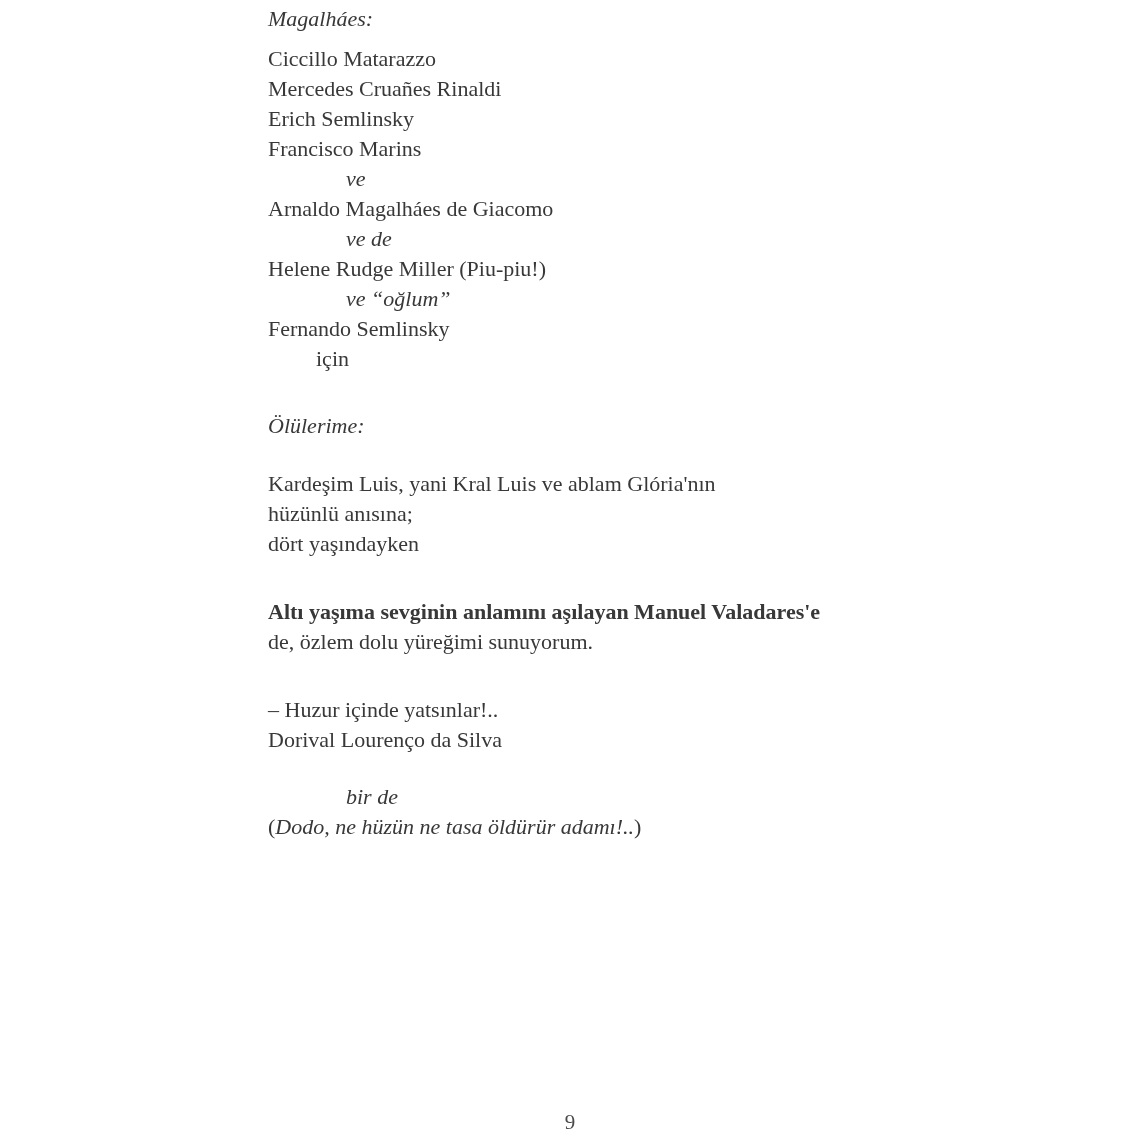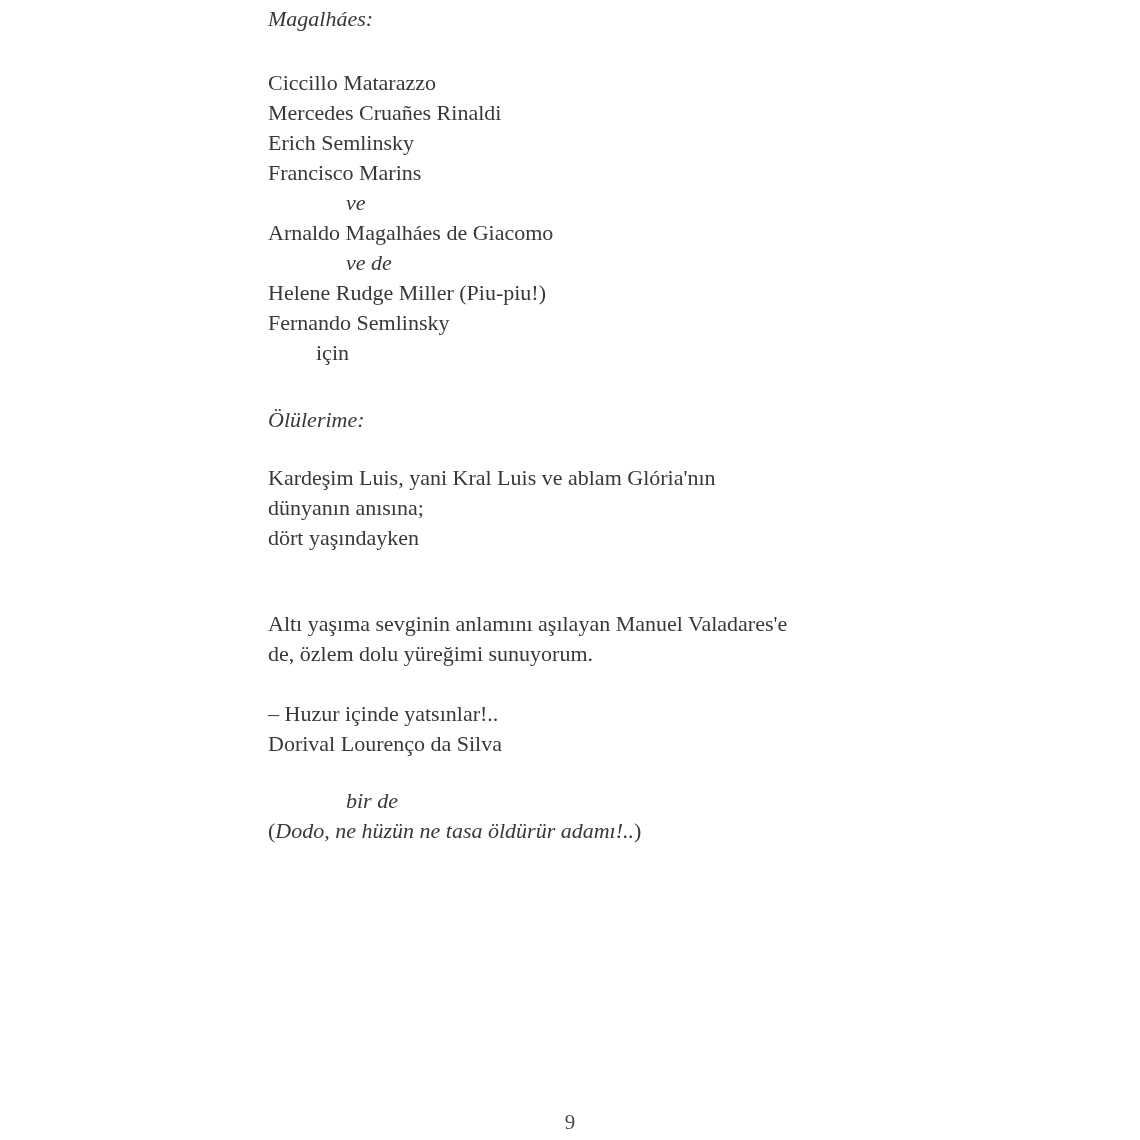--- a/index.html
+++ b/index.html
@@ -32,25 +32,25 @@
   }
   .heading {
     font-style: italic;
   }
   .indent-conj {
     margin-left: 78px;
   }
   .indent-icin {
     margin-left: 48px;
   }
-  .gap-after-heading   { margin-top: 34px; }
+  .gap-after-heading   { margin-top: 10px; }
   .gap-before-dead     { margin-top: 37px; }
   .gap-after-dead      { margin-top: 28px; }
-  .gap-before-manuel   { margin-top: 56px; }
-  .gap-before-rest     { margin-top: 30px; }
+  .gap-before-manuel   { margin-top: 38px; font-weight: bold; }
+  .gap-before-rest     { margin-top: 38px; }
   .gap-before-birde    { margin-top: 27px; }
   .page-number {
     position: absolute;
     left: 0;
     top: 1110px;
     width: 1140px;
     text-align: center;
     font-size: 21px;
     color: #4a4a4a;
   }
@@ -65,27 +65,28 @@
 
     <div class="line gap-after-heading">Ciccillo Matarazzo</div>
     <div class="line">Mercedes Cruañes Rinaldi</div>
     <div class="line">Erich Semlinsky</div>
     <div class="line">Francisco Marins</div>
 
     <div class="line italic indent-conj">ve</div>
     <div class="line">Arnaldo Magalháes de Giacomo</div>
     <div class="line italic indent-conj">ve de</div>
     <div class="line">Helene Rudge Miller (Piu-piu!)</div>
+    <div class="line italic indent-conj">ve “oğlum”</div>
     <div class="line">Fernando Semlinsky</div>
     <div class="line indent-icin">için</div>
 
     <div class="line heading gap-before-dead">Ölülerime:</div>
 
     <div class="line gap-after-dead">Kardeşim Luis, yani Kral Luis ve ablam Glória'nın</div>
-    <div class="line">dünyanın anısına;</div>
+    <div class="line">hüzünlü anısına;</div>
     <div class="line">dört yaşındayken</div>
 
     <div class="line gap-before-manuel">Altı yaşıma sevginin anlamını aşılayan Manuel Valadares'e</div>
     <div class="line">de, özlem dolu yüreğimi sunuyorum.</div>
 
     <div class="line gap-before-rest">– Huzur içinde yatsınlar!..</div>
 
     <div class="line">Dorival Lourenço da Silva</div>
     <div class="line italic indent-conj gap-before-birde">bir de</div>
     <div class="line"><span>(</span><span class="italic">Dodo, ne hüzün ne tasa öldürür adamı!..</span><span>)</span></div>

